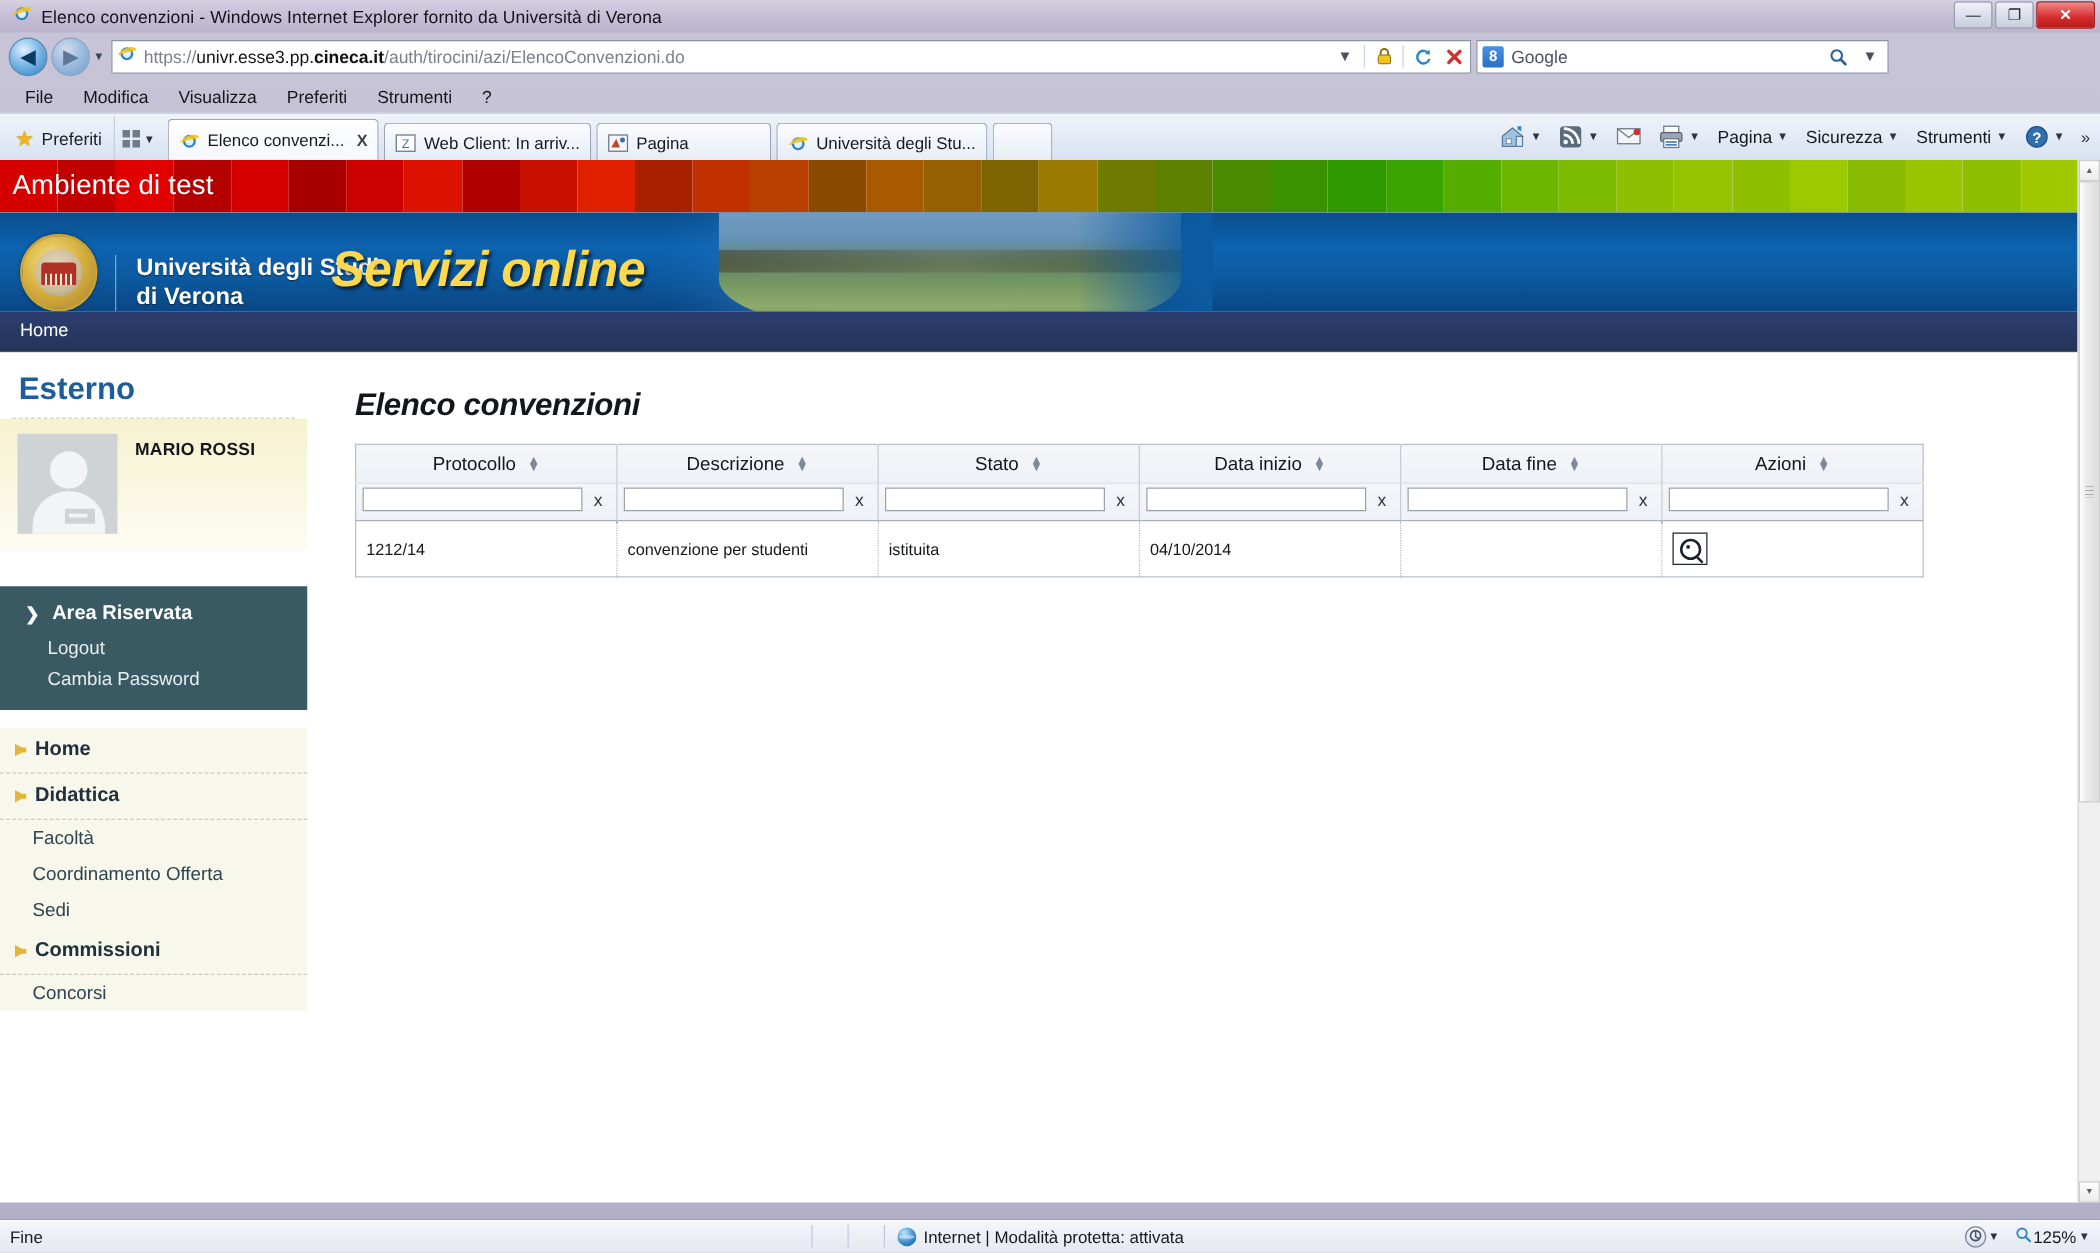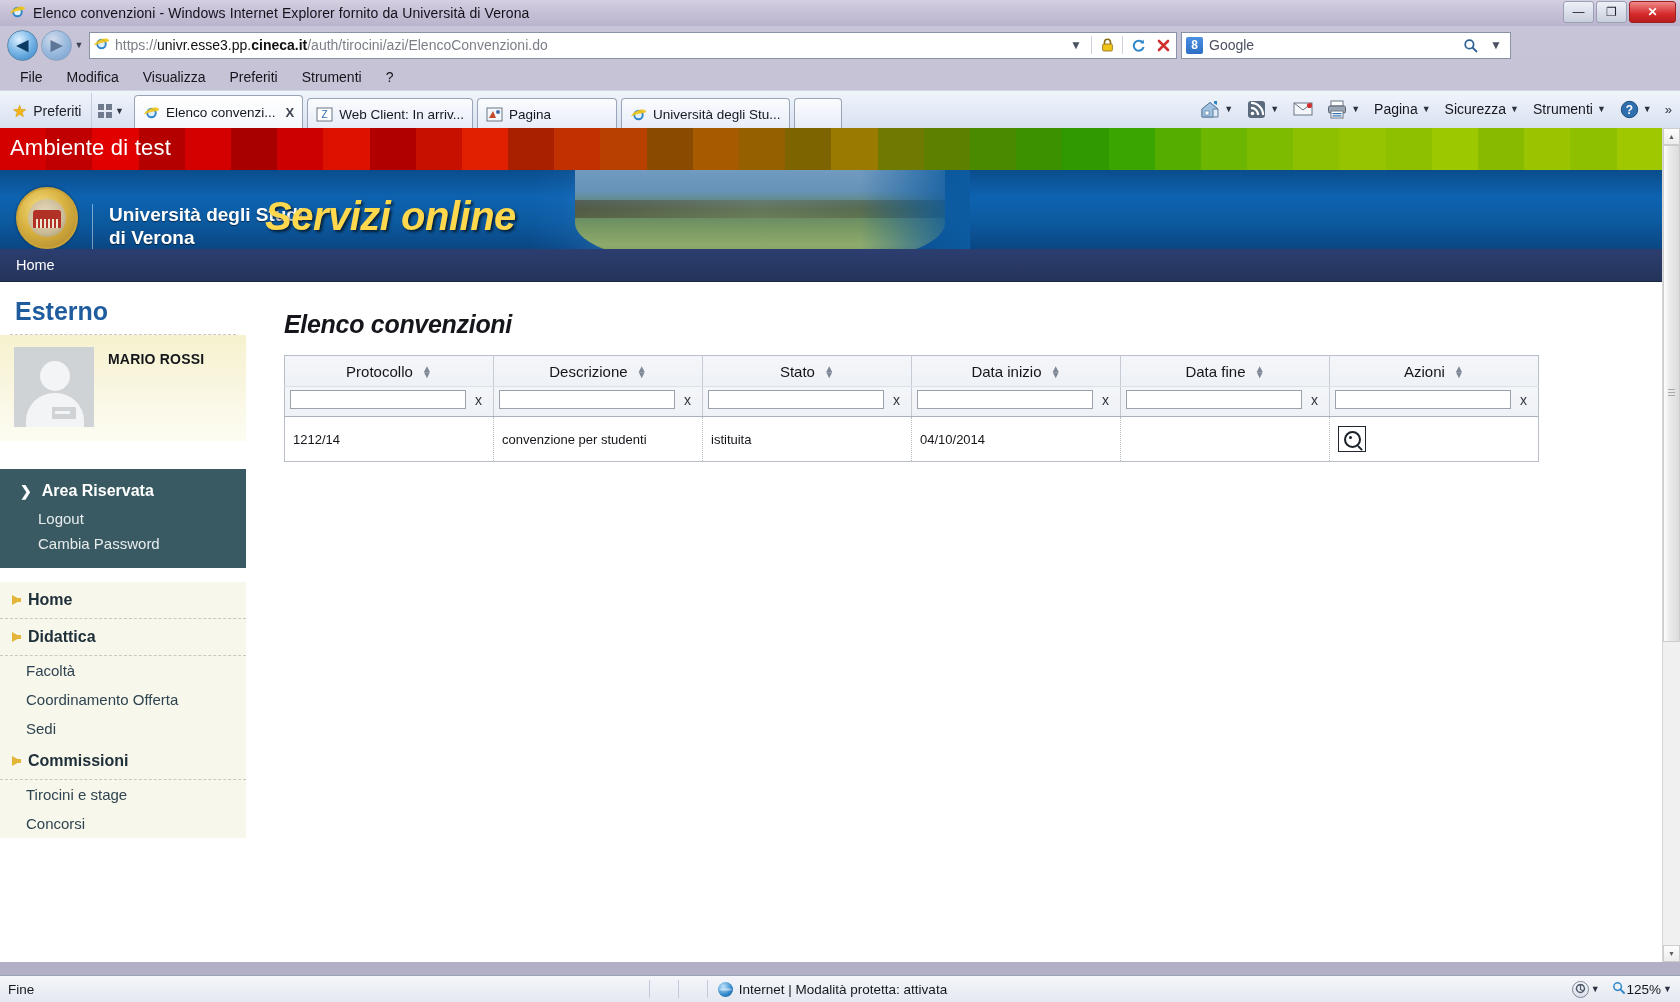--- a/index.html
+++ b/index.html
@@ -673,21 +673,20 @@
           <div class="mlink">Facoltà</div>
           <div class="mlink">Coordinamento Offerta</div>
           <div class="mlink">Sedi</div>
 
           <div class="mhead">
             <span class="arrow"></span>
             <span>Commissioni</span>
           </div>
           <div class="msep"></div>
 
-          <div class="mlink">Tirocini e stage</div>
           <div class="mlink">Concorsi</div>
 
         </div>
       </div>
 
       <div class="main">
         <h1>Elenco convenzioni</h1>
 
         <table class="grid">
           <thead>

